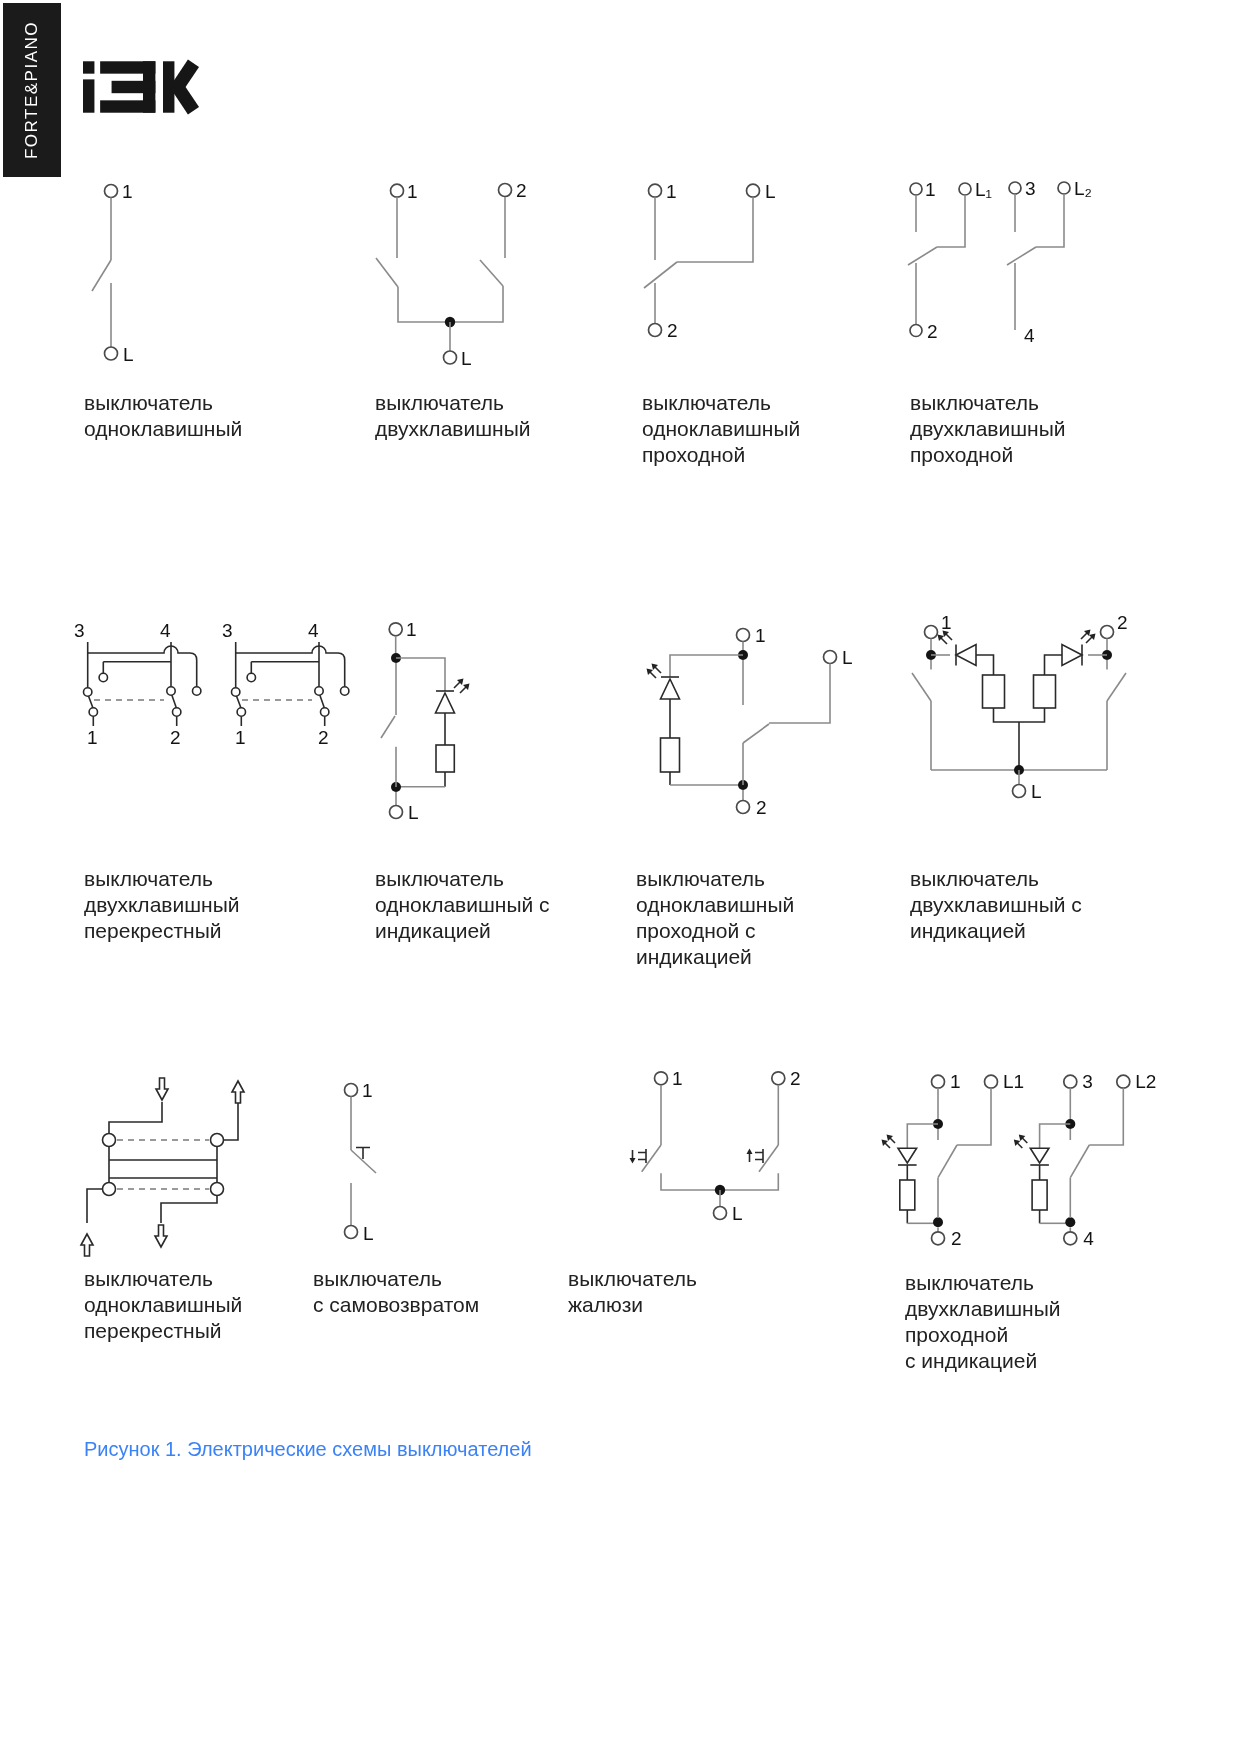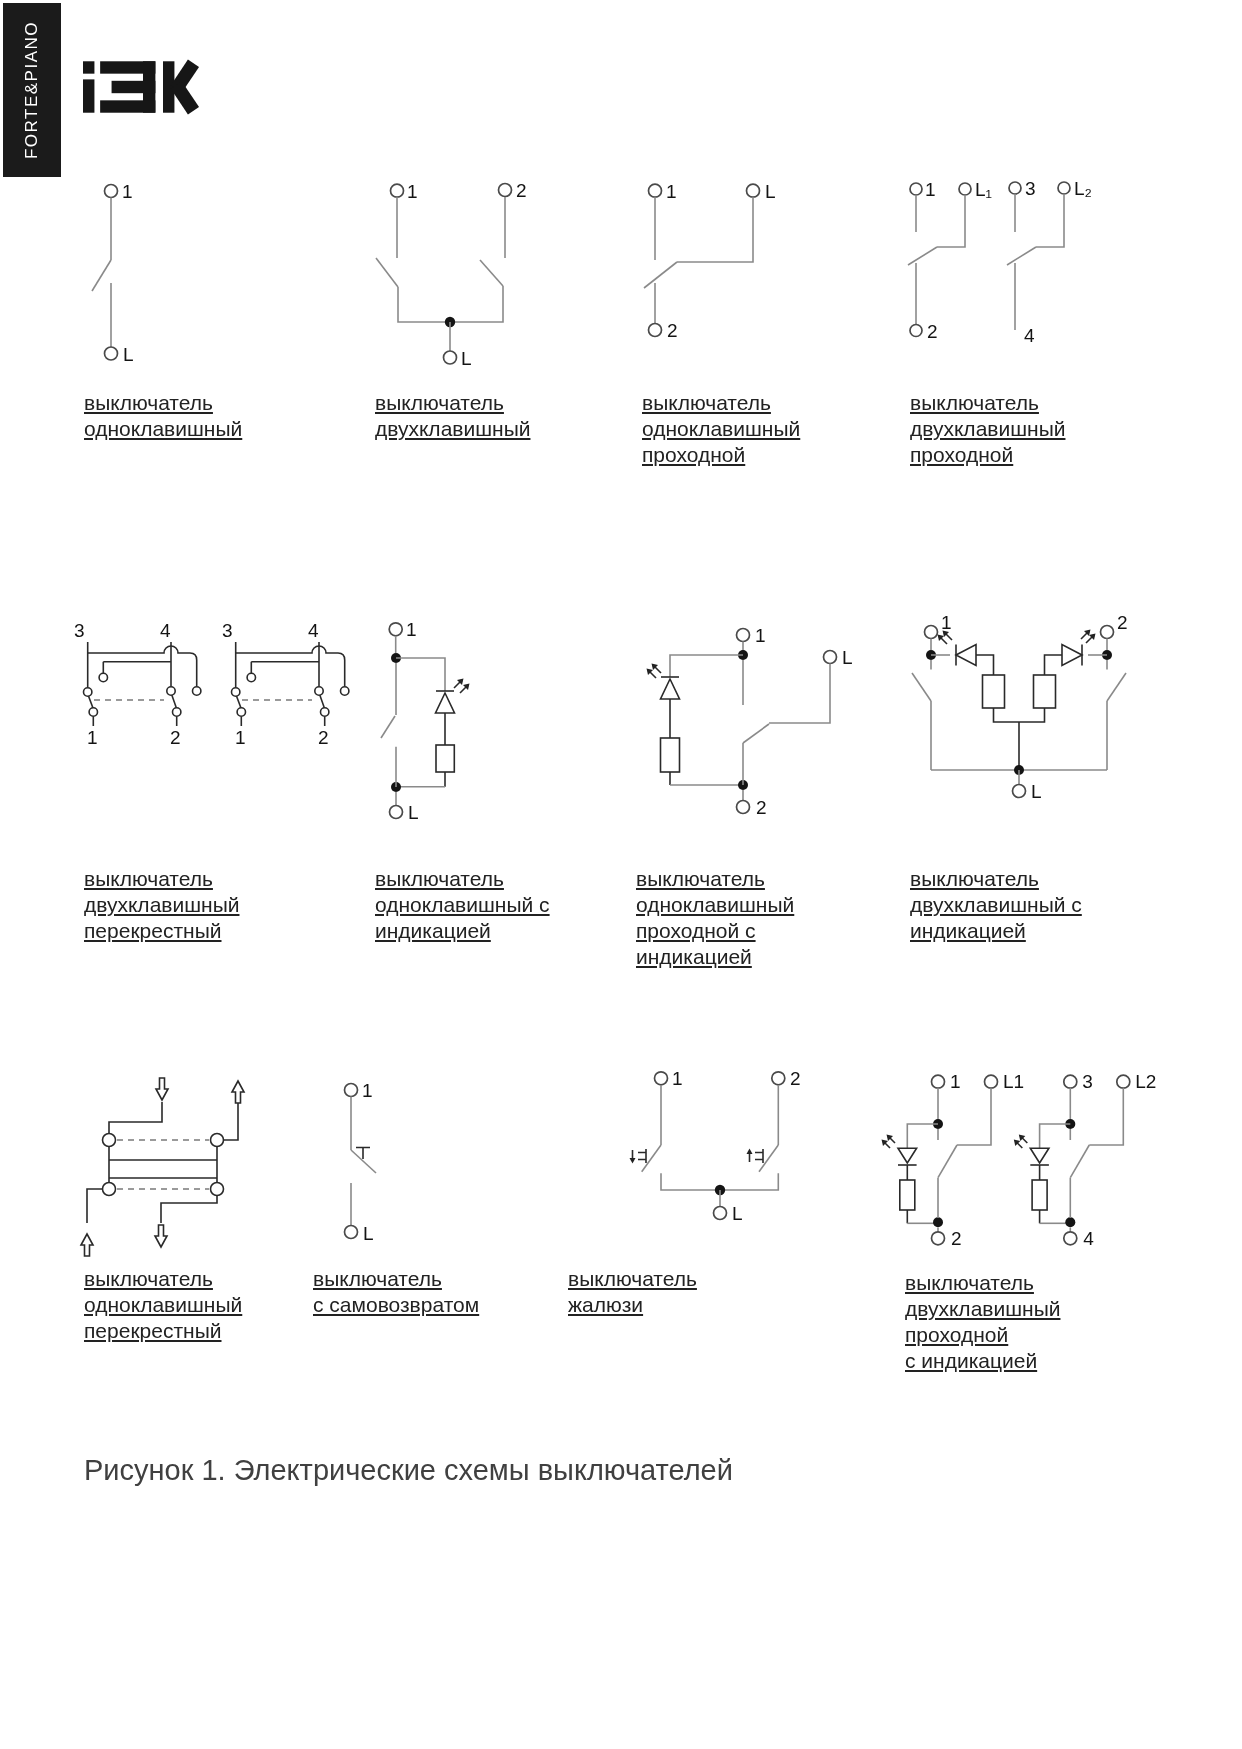--- a/index.html
+++ b/index.html
@@ -17,22 +17,22 @@
   svg{display:block;overflow:visible;}
   .w{stroke:#8a8a8a;stroke-width:1.6;fill:none;}
   .c{stroke:#2a2a2a;stroke-width:1.6;fill:none;}
   .cf{fill:#fff;stroke:#2a2a2a;stroke-width:1.6;}
   .t{fill:#fff;stroke:#4a4a4a;stroke-width:1.7;}
   .j{fill:#141414;stroke:none;}
   .lb{font-size:19px;fill:#141414;}
   .dsh{stroke:#7a7a7a;stroke-width:1.5;fill:none;stroke-dasharray:6 5;}
   .ah{fill:#222;stroke:none;}
   
-  .cap{position:absolute;font-size:21px;line-height:26px;white-space:pre-line;color:#222;text-decoration:underline;}
-  #figure-caption{position:absolute;left:84px;top:1438px;font-size:29px;color:#404040;margin-top:16px;}
+  .cap{position:absolute;font-size:21px;line-height:26px;white-space:pre-line;color:#222;}
+  #figure-caption{position:absolute;left:84px;top:1438px;font-size:20px;color:#3b82f6;}
 </style>
 </head>
 <body>
 
 <div id="page">
 
   <div id="series-bar">
     <span>FORTE&amp;PIANO</span>
   </div>
 

